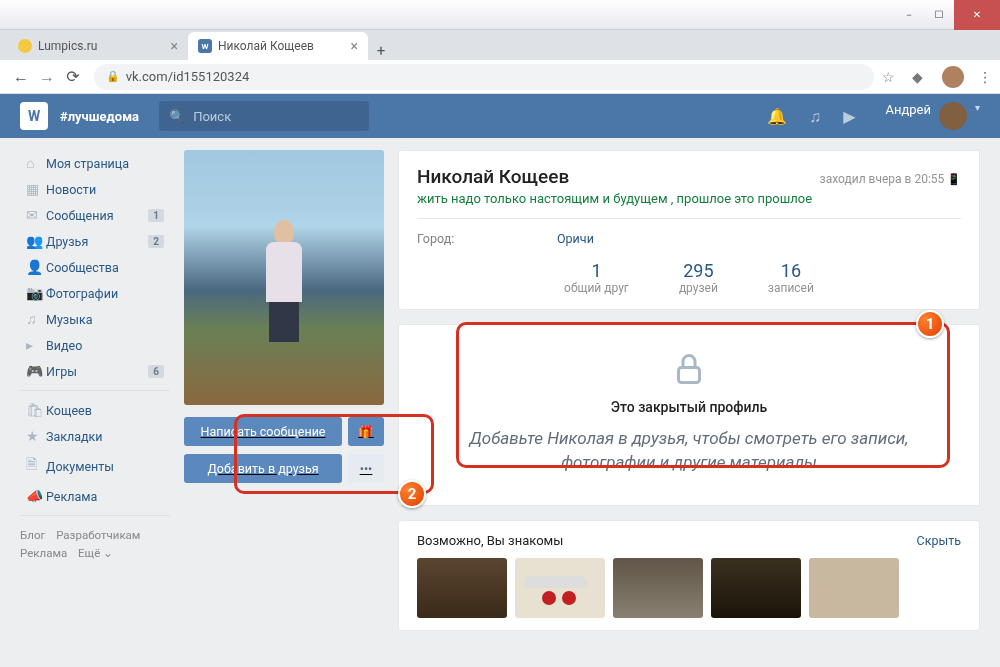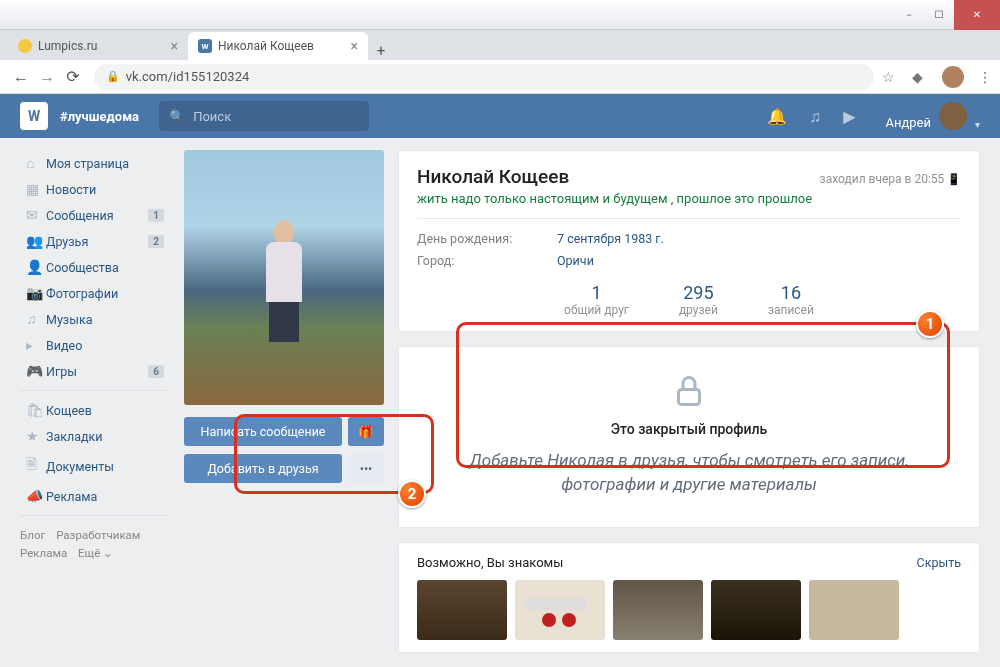--- a/index.html
+++ b/index.html
@@ -32,35 +32,35 @@
     
     
     .vk-page { background: #edeef0; height: 573px; overflow: hidden; position: relative; }
     .vk-header { height: 44px; background: #4a76a8; display: flex; align-items: center; padding: 0 20px; color: #fff; }
     .vk-logo { width: 28px; height: 28px; background: #fff; border-radius: 4px; display:flex; align-items:center; justify-content:center; color:#4a76a8; font-weight:bold; font-size:14px; }
     .vk-hashtag { margin-left: 12px; font-weight: bold; font-size: 13px; }
     .vk-search { margin-left: 20px; background: rgba(0,0,0,0.15); border-radius: 4px; height: 30px; width: 210px; display: flex; align-items: center; padding: 0 10px; color: #bcd; font-size: 13px; }
     .vk-search-icon { margin-right: 8px; opacity:0.7; }
     .vk-header-icons { margin-left: auto; display: flex; gap: 22px; align-items:center; }
     .vk-hicon { color: #bcd; font-size: 16px; }
-    .vk-user { display: flex; align-items: flex-end; gap: 8px; margin-left: 30px; font-size:13px; }
+    .vk-user { display: flex; align-items: flex-start; gap: 8px; margin-left: 30px; font-size:13px; }
     .vk-user-avatar { width: 28px; height: 28px; border-radius: 50%; background: #806040; }
     .vk-user-chev { font-size:10px; opacity:0.7; }
     
     .vk-body { display: flex; padding: 12px 20px; gap: 14px; }
     
     .vk-sidebar { width: 150px; }
     .vk-nav-item { display: flex; align-items: center; padding: 5px 6px; font-size: 12.5px; color: #2a5885; cursor: pointer; border-radius:3px; }
     .vk-nav-icon { width: 20px; color: #aab8c6; font-size: 14px; }
     .vk-nav-badge { margin-left: auto; background: #d3d9de; color: #697a8c; font-size: 10px; padding: 1px 5px; border-radius: 2px; font-weight:bold; }
     .vk-nav-sep { height: 1px; background: #dfe1e5; margin: 6px 0; }
     .vk-footer { margin-top: 10px; font-size: 11.5px; color: #888; line-height: 1.6; }
     .vk-footer span { margin-right: 8px; }
     
-    .vk-left-col { width: 200px; }
+    .vk-left-col { width: 200px; text-decoration: underline; }
     .profile-photo { width: 200px; height: 255px; border-radius: 3px; background: linear-gradient(to bottom, #a0c8e0 0%, #b0d4e8 30%, #4a6880 55%, #6a8055 70%, #8a6840 100%); position: relative; overflow:hidden; }
     .profile-person { position:absolute; left:50%; transform:translateX(-50%); top:70px; width:36px; height:100px; }
     .profile-head { width:20px; height:24px; background:#e0c0a0; border-radius:50% 50% 40% 40%; margin:0 auto; }
     .profile-body { width:36px; height:60px; background:#e8e0e8; border-radius:8px 8px 0 0; margin-top:-2px;}
     .profile-legs { width:30px; height:40px; background:#303848; margin:0 auto; }
     
     .action-btns { margin-top: 12px; position:relative; }
     .btn-row { display: flex; gap: 6px; margin-bottom: 8px; }
     .vk-btn { background: #5b88bd; color: #fff; border-radius: 3px; font-size: 12.5px; padding: 7px 0; text-align: center; cursor: pointer; flex:1; }
     .vk-btn-icon { width: 36px; flex: 0 0 36px; display:flex; align-items:center; justify-content:center; }
@@ -261,24 +261,20 @@
 
     <div class="vk-main">
       <div class="vk-card profile-head-card">
         <div class="profile-name-row">
           <div class="profile-name">Николай Кощеев</div>
           <div class="profile-seen"><span>заходил вчера в 20:55</span><span class="phone-ic">📱</span></div>
         </div>
         <div class="profile-status">жить надо только настоящим и будущем , прошлое это прошлое</div>
         <div class="profile-hr"></div>
         <div class="profile-info-row">
-          <div class="info-label">День рождения:</div>
-          <div class="info-value">7 сентября 1983 г.</div>
-        </div>
-        <div class="profile-info-row">
           <div class="info-label">Город:</div>
           <div class="info-value">Оричи</div>
         </div>
         <div class="profile-stats">
           <div>
               <div class="stat-num">1</div>
               <div class="stat-label">общий друг</div>
             </div>
           <div>
               <div class="stat-num">295</div>

